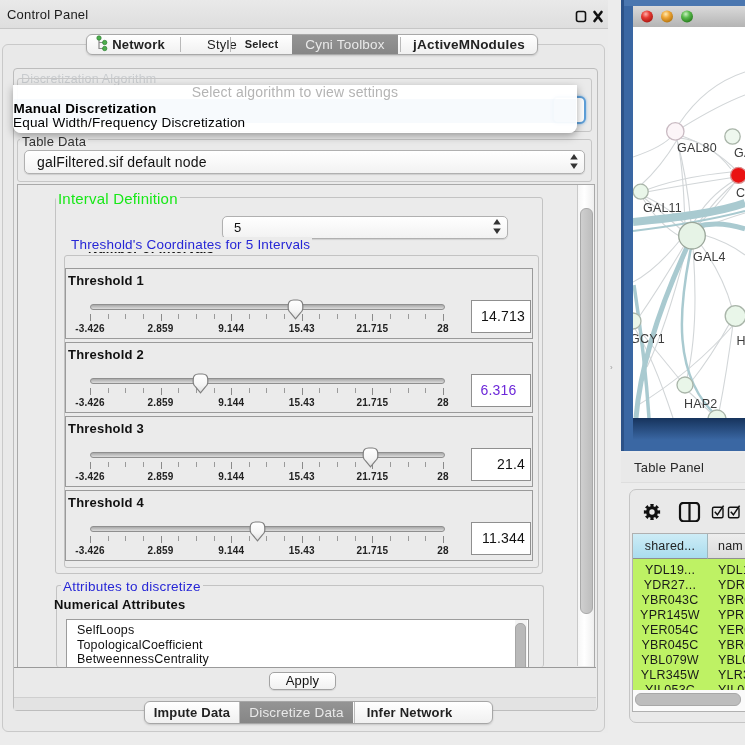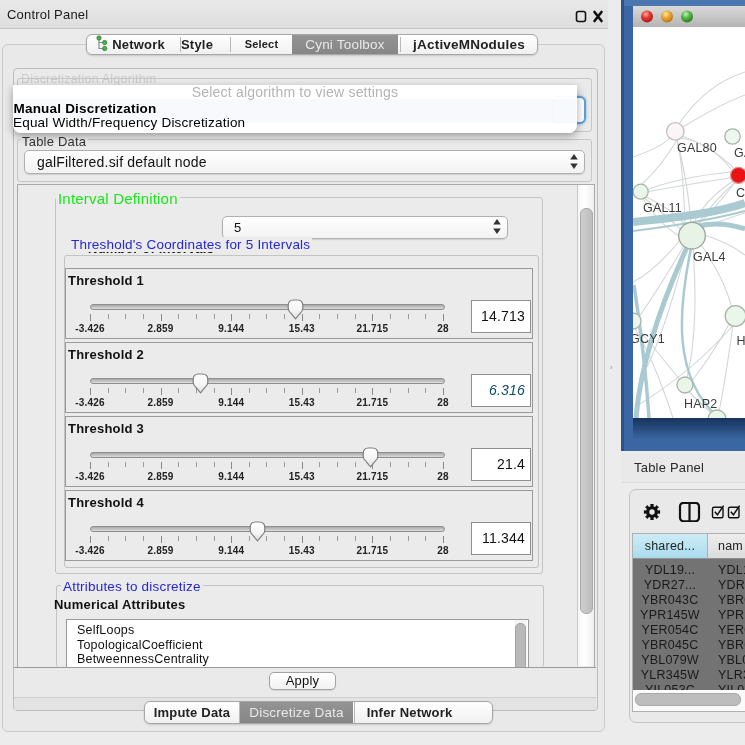--- a/index.html
+++ b/index.html
@@ -93,21 +93,21 @@
   </linearGradient>
       </defs>
   <path d="M1.2 6.8 Q1.2 1 6.6 1 L10.4 1 Q15.8 1 15.8 6.8 L15.8 9.4 Q15.8 11.6 13.2 14.2 L8.5 19.8 L3.8 14.2 Q1.2 11.6 1.2 9.4 Z" fill="url(#th2)" stroke="#7f7f7f" stroke-width="1.2"></path>
 </svg>
 <div class="abs" style="left:60.0px;top:397px;width:60px;text-align:center;font-size:10px;font-weight:bold;color:#222;">-3.426</div>
 <div class="abs" style="left:130.6px;top:397px;width:60px;text-align:center;font-size:10px;font-weight:bold;color:#222;">2.859</div>
 <div class="abs" style="left:201.2px;top:397px;width:60px;text-align:center;font-size:10px;font-weight:bold;color:#222;">9.144</div>
 <div class="abs" style="left:271.8px;top:397px;width:60px;text-align:center;font-size:10px;font-weight:bold;color:#222;">15.43</div>
 <div class="abs" style="left:342.4px;top:397px;width:60px;text-align:center;font-size:10px;font-weight:bold;color:#222;">21.715</div>
 <div class="abs" style="left:413.0px;top:397px;width:60px;text-align:center;font-size:10px;font-weight:bold;color:#222;">28</div>
-<div class="abs" style="left:471px;top:374px;width:53px;height:31px;background:#fff;border:1px solid #8f8f8f;line-height:31px;text-align:right;padding-right:4.5px;font-size:14px;color:#0c4a6e;font-style:italic;">6.316</div>
+<div class="abs" style="left:471px;top:374px;width:53px;height:31px;background:#fff;border:1px solid #8f8f8f;line-height:31px;text-align:center;padding-right:4.5px;font-size:14px;color:#6d28d9;">6.316</div>
 
 <div class="abs" style="left:65px;top:416px;width:466px;height:69px;background:#ebebeb;border:1px solid #9a9a9a;"></div>
 <div class="abs" style="left:68px;top:421px;font-size:13px;font-weight:bold;color:#111;">Threshold 3</div>
 <div class="abs" style="left:90px;top:452px;width:353px;height:4px;background:linear-gradient(#a8a8a8,#dcdcdc);border:1px solid #8f8f8f;border-radius:3px;"></div>
 <div class="abs" style="left:90px;top:462px;width:354px;height:4.5px;background:repeating-linear-gradient(90deg,#9a9a9a 0px,#9a9a9a 1px,transparent 1px,transparent 17.65px);"></div>
 <div class="abs" style="left:90px;top:462px;width:354px;height:7px;background:repeating-linear-gradient(90deg,#8a8a8a 0px,#8a8a8a 1px,transparent 1px,transparent 70.6px);"></div>
 <svg class="abs" style="left:362.0px;top:447px;" width="17" height="21" viewBox="0 0 17 21">
   <defs>
         <linearGradient id="th3" x1="0" y1="0" x2="0" y2="1">
     <stop offset="0" stop-color="#ffffff"></stop>
@@ -159,21 +159,21 @@
   <div style="position:absolute;right:2.5px;top:3px;width:9px;height:45px;background:#b9b9b9;border:1px solid #a5a5a5;border-radius:5px 5px 0 0;"></div>
 </div>
 
 <div class="abs" style="left:14px;top:667px;width:582px;height:30px;background:#eaeaea;border-top:1px solid #9a9a9a;"></div>
 <div class="abs" style="left:269px;top:672px;width:65px;height:16px;background:linear-gradient(#ffffff,#f1f1f1);border:1px solid #a3a3a3;border-radius:5px;text-align:center;line-height:16px;font-size:13px;color:#111;box-shadow:0 1px 1px rgba(0,0,0,0.1);">Apply</div>
 <div class="abs" style="left:14px;top:697px;width:582px;height:12px;background:#e3e3e3;border-top:1px solid #cfcfcf;"></div>
 
 <div class="abs" style="left:86px;top:34px;width:450px;height:19px;background:linear-gradient(#ffffff,#f0f0f0);border:1px solid #a8a8a8;border-radius:6px;box-shadow:0 1px 2px rgba(0,0,0,0.15);overflow:hidden;">
   <div style="position:absolute;left:0;top:0;width:93px;height:19px;line-height:19px;text-align:center;font-size:13px;font-weight:bold;color:#222;padding-left:5px;">Network</div>
   <div style="position:absolute;left:93px;top:2px;width:1px;height:15px;background:#b9b9b9;"></div>
-  <div style="position:absolute;left:94px;top:0;width:56px;height:19px;line-height:19px;text-align:left;font-size:13px;font-weight:bold;color:#222;">Style</div>
+  <div style="position:absolute;left:94px;top:0;width:56px;height:19px;line-height:19px;text-align:right;font-size:13px;font-weight:normal;color:#222;">Style</div>
   <div style="position:absolute;left:143px;top:2px;width:1px;height:15px;background:#b9b9b9;"></div>
   <div style="position:absolute;left:144px;top:0;width:61px;height:19px;line-height:19px;text-align:center;font-size:11px;font-weight:bold;color:#222;">Select</div>
   <div style="position:absolute;left:205px;top:0;width:106px;height:19px;line-height:19px;text-align:center;font-size:13.5px;color:#e9e9e9;background:linear-gradient(#949494,#868686);">Cyni Toolbox</div>
   <div style="position:absolute;left:313px;top:2px;width:1px;height:15px;background:#b9b9b9;"></div>
   <div style="position:absolute;left:314px;top:0;width:136px;height:19px;line-height:19px;text-align:center;font-size:13.5px;font-weight:bold;color:#222;">jActiveMNodules</div>
 </div>
 <svg class="abs" style="left:96px;top:35px;" width="12" height="17" viewBox="0 0 12 17">
   <path d="M3 3 L3 14 M3 7.5 L8.5 7.5 M3 13.5 L8.5 13.5" stroke="#8a8a8a" stroke-width="1.2" fill="none"></path>
   <circle cx="3" cy="3" r="2.2" fill="#4cae4c" stroke="#2e7d32" stroke-width="0.7"></circle>
   <circle cx="8.7" cy="7.5" r="2.2" fill="#4cae4c" stroke="#2e7d32" stroke-width="0.7"></circle>
@@ -295,21 +295,21 @@
   <rect x="38" y="0.8" width="19" height="18.5" rx="3.5" fill="none" stroke="#111" stroke-width="2.2"></rect>
   <line x1="47.5" y1="1" x2="47.5" y2="19" stroke="#111" stroke-width="2.2"></line>
   <g>
     <rect x="70.5" y="5.2" width="10.5" height="10.5" rx="1.5" fill="none" stroke="#111" stroke-width="1.4"></rect>
     <path d="M72.8 9.8 l2.6 3 L81.6 3.6" fill="none" stroke="#111" stroke-width="1.5"></path>
     <rect x="86.5" y="5.2" width="10.5" height="10.5" rx="1.5" fill="none" stroke="#111" stroke-width="1.4"></rect>
     <path d="M88.8 9.8 l2.6 3 L97.6 3.6" fill="none" stroke="#111" stroke-width="1.5"></path>
   </g>
 </svg>
 
-<div class="abs" style="left:632px;top:533px;width:113px;height:177px;background:#737373;border-left:1px solid #b0b0b0;border-top:1px solid #b0b0b0;border-bottom:1px solid #b0b0b0;overflow:hidden;">
+<div class="abs" style="left:632px;top:533px;width:113px;height:177px;background:#bef264;border-left:1px solid #b0b0b0;border-top:1px solid #b0b0b0;border-bottom:1px solid #b0b0b0;overflow:hidden;">
   <div style="position:absolute;left:0;top:0;width:74px;height:24px;background:linear-gradient(#cdecf6,#a9dcee);border-right:1px solid #9fb6bd;border-bottom:1px solid #8f8f8f;text-align:center;line-height:24px;font-size:12.5px;color:#222;">shared...</div>
   <div style="position:absolute;left:75px;top:0;width:38px;height:24px;background:linear-gradient(#ededed,#dcdcdc);border-bottom:1px solid #8f8f8f;line-height:24px;font-size:12.5px;color:#222;padding-left:10px;">nam</div>
   <div style="position:absolute;left:0;top:29.00px;width:74px;height:15px;text-align:center;font-size:12.5px;color:#1a1a1a;">YDL19...</div>
   <div style="position:absolute;left:85px;top:29.00px;width:40px;height:15px;font-size:12.5px;color:#1a1a1a;">YDL19</div>
   <div style="position:absolute;left:0;top:44.05px;width:74px;height:15px;text-align:center;font-size:12.5px;color:#1a1a1a;">YDR27...</div>
   <div style="position:absolute;left:85px;top:44.05px;width:40px;height:15px;font-size:12.5px;color:#1a1a1a;">YDR27</div>
   <div style="position:absolute;left:0;top:59.10px;width:74px;height:15px;text-align:center;font-size:12.5px;color:#1a1a1a;">YBR043C</div>
   <div style="position:absolute;left:85px;top:59.10px;width:40px;height:15px;font-size:12.5px;color:#1a1a1a;">YBR04</div>
   <div style="position:absolute;left:0;top:74.15px;width:74px;height:15px;text-align:center;font-size:12.5px;color:#1a1a1a;">YPR145W</div>
   <div style="position:absolute;left:85px;top:74.15px;width:40px;height:15px;font-size:12.5px;color:#1a1a1a;">YPR14</div>

